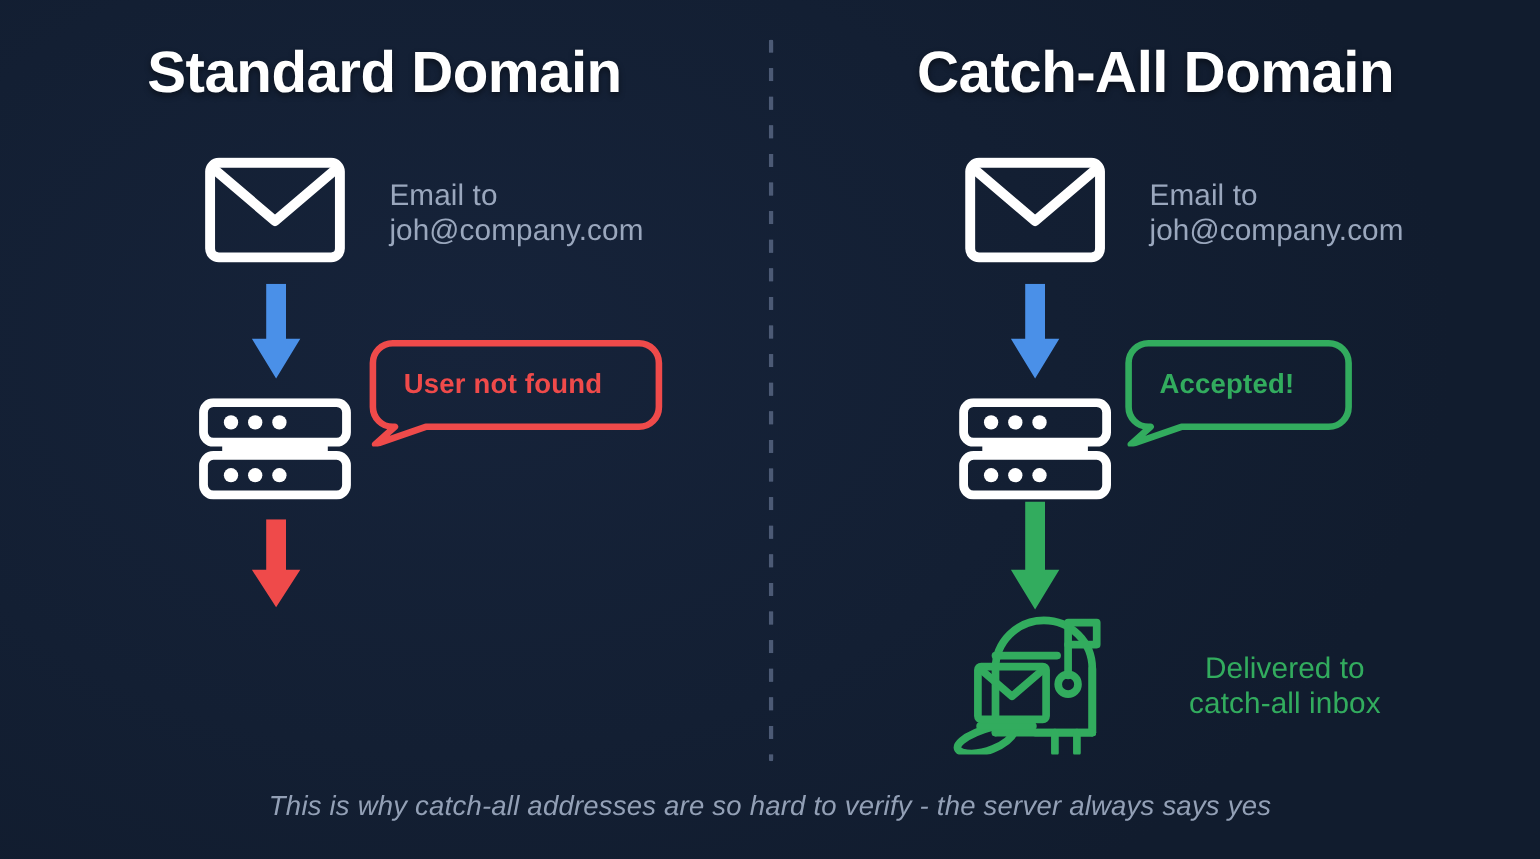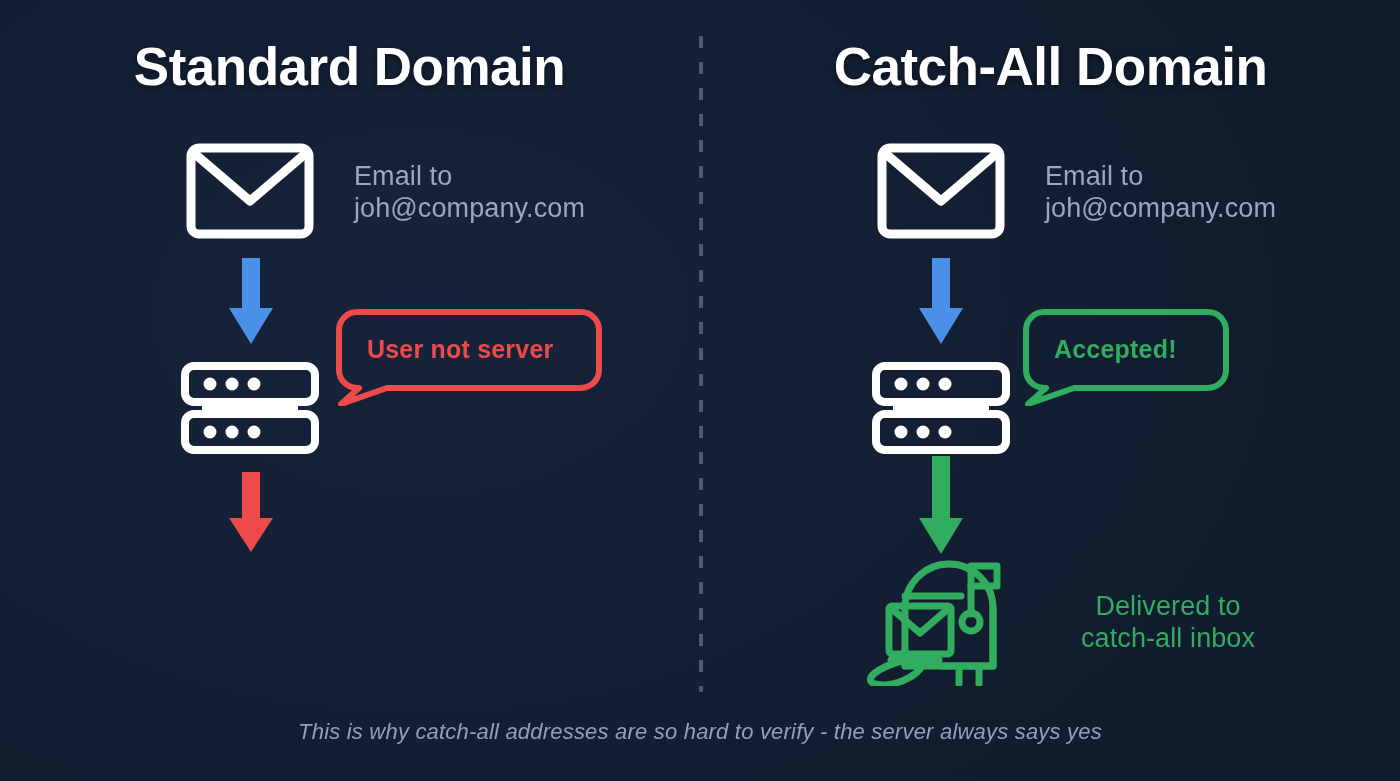--- a/index.html
+++ b/index.html
@@ -119,21 +119,21 @@
   .bubble-red .bubble-text   { left: 32px; top: 27px; color: #ef4a4a; }
   .bubble-green .bubble-text { left: 32px; top: 27px; color: #32ac5e; }
 
   
   .footer {
     position: absolute;
     left: 0;
     top: 719px;
     width: 1400px;
     text-align: center;
-    font-size: 22px;
+    font-size: 25px;
     font-style: italic;
     color: #93a0b6;
     letter-spacing: 0.2px;
   }
 </style>
 </head>
 <body>
 
 <div class="canvas">
 
@@ -175,21 +175,21 @@
           <circle cx="74" cy="70" r="6.5" fill="#ffffff"></circle>
         </svg>
       </span>
     </div>
 
     <div class="bubble bubble-red">
       <svg width="268" height="98" viewBox="0 0 268 98">
         <path d="M22 4 H246 A18 18 0 0 1 264 22 V62 A18 18 0 0 1 246 80 H52 L6 96 L24 80 H22
                  A18 18 0 0 1 4 62 V22 A18 18 0 0 1 22 4 Z" fill="none" stroke="#ef4a4a" stroke-width="6" stroke-linejoin="round"></path>
       </svg>
-      <span class="bubble-text">User not server</span>
+      <span class="bubble-text">User not found</span>
     </div>
 
     <span class="arrow arrow-red-l">
       <svg width="46" height="82" viewBox="0 0 46 82">
         <path d="M14 0 H32 V46 H45 L23 80 L1 46 H14 Z" fill="#ef4a4a"></path>
       </svg>
     </span>
 
   </div>
 

